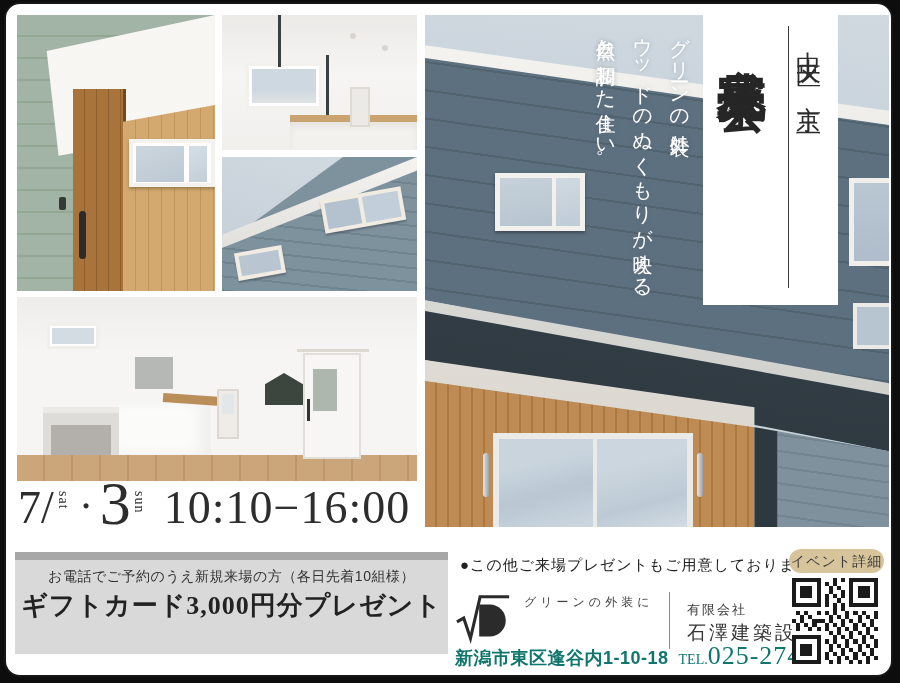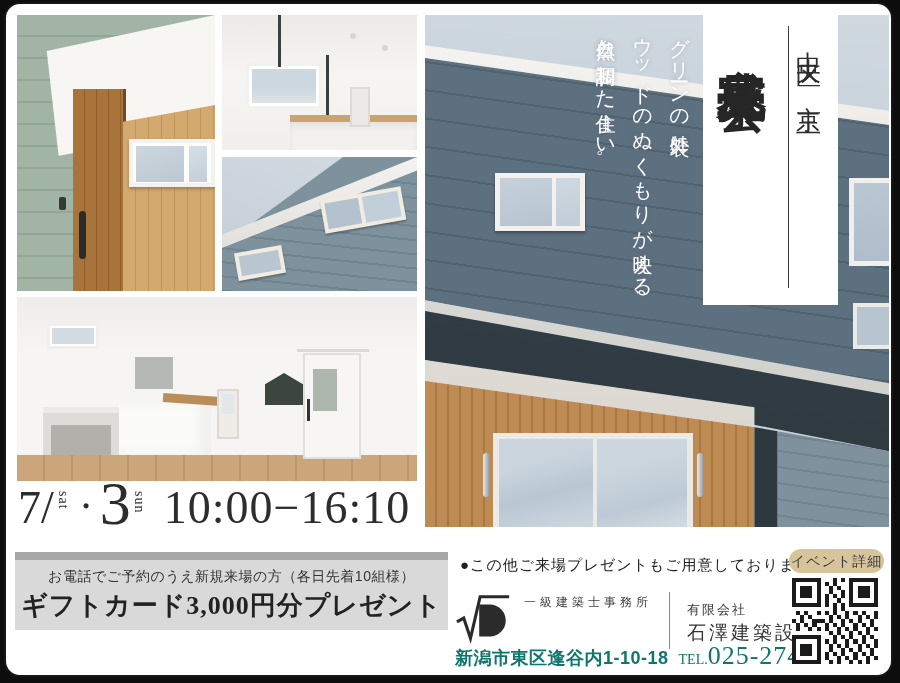--- a/index.html
+++ b/index.html
@@ -128,21 +128,21 @@
   
   .date-row{position:absolute;left:18px;top:477px;display:flex;align-items:flex-end;color:#2d2d2d;
       font-family:"Liberation Serif","DejaVu Serif",serif;}
   .d-month{font-size:46px;line-height:.92;}
   .d-day{font-size:62px;line-height:.85;letter-spacing:-1px;}
   .d-dow{writing-mode:vertical-rl;font-size:14px;letter-spacing:1px;height:36px;margin:0 1px 3px 1px;}
   .d-dot{font-size:26px;line-height:1;margin:0 1px 10px 1px;font-weight:700;}
   .d-time{font-size:46px;line-height:.92;margin-left:16px;letter-spacing:1px;}
 
   
-  .offer{position:absolute;left:15px;top:552px;width:433px;height:78px;background:#d9d9d9;}
+  .offer{position:absolute;left:15px;top:552px;width:433px;height:102px;background:#d9d9d9;}
   .offer-bar{position:absolute;left:0;top:0;width:100%;height:8px;background:#a7a7a7;}
   .offer-cond{position:absolute;left:0;top:16px;width:100%;text-align:center;font-size:14px;color:#333;letter-spacing:.5px;}
   .offer-head{position:absolute;left:0;top:36px;width:100%;text-align:center;
       font-family:"Liberation Serif","DejaVu Serif",serif;font-size:26px;font-weight:600;color:#222;letter-spacing:1px;}
   .offer-note{position:absolute;left:0;top:76px;width:100%;text-align:center;font-size:14px;color:#333;}
 
   
   .f-bullet{position:absolute;left:460px;top:556px;font-size:15px;color:#222;letter-spacing:1px;}
   .logo{position:absolute;left:453px;top:590px;width:62px;height:58px;}
   .f-office{position:absolute;left:524px;top:594px;font-size:12px;color:#3f3f3f;letter-spacing:4px;}
@@ -263,38 +263,38 @@
       <div class="band-line"></div>
       <div class="band-loc v-text">中央区 京王</div>
     </div>
 
     <div class="date-row">
       <span class="d-month">7/</span>
       <span class="d-dow">sat</span>
       <span class="d-dot">・</span>
       <span class="d-day">3</span>
       <span class="d-dow">sun</span>
-      <span class="d-time">10:00−16:10</span>
+      <span class="d-time">10:10−16:00</span>
     </div>
 
     <div class="offer">
       <div class="offer-bar"></div>
       <div class="offer-cond">お電話でご予約のうえ新規来場の方（各日先着10組様）</div>
       <div class="offer-head">ギフトカード3,000円分プレゼント</div>
     </div>
 
     <div class="f-bullet">●この他ご来場プレゼントもご用意しております。</div>
 
     <div class="logo">
       <svg viewBox="0 0 64 60" width="62" height="58" aria-hidden="true">
         <path d="M4 33 L11 29 L18 50 L28 7 L58 7" fill="none" stroke="#2b2b2b" stroke-width="3.2"></path>
         <path d="M27 15 h11 a16.5 16.5 0 0 1 0 33 h-11 z" fill="#2b2b2b"></path>
       </svg>
     </div>
-    <div class="f-office">一級建築士事務所</div>
+    <div class="f-office">グリーンの外装に</div>
     <div class="f-div"></div>
     <div class="f-copre">有限会社</div>
     <div class="f-co">石澤建築設計</div>
 
     <div class="addr-row">
       <span class="a-town">新潟市東区逢谷内1-10-18</span>
       <span class="a-tel-label">TEL.</span>
       <span class="a-tel">025-274-4555</span>
     </div>
 

